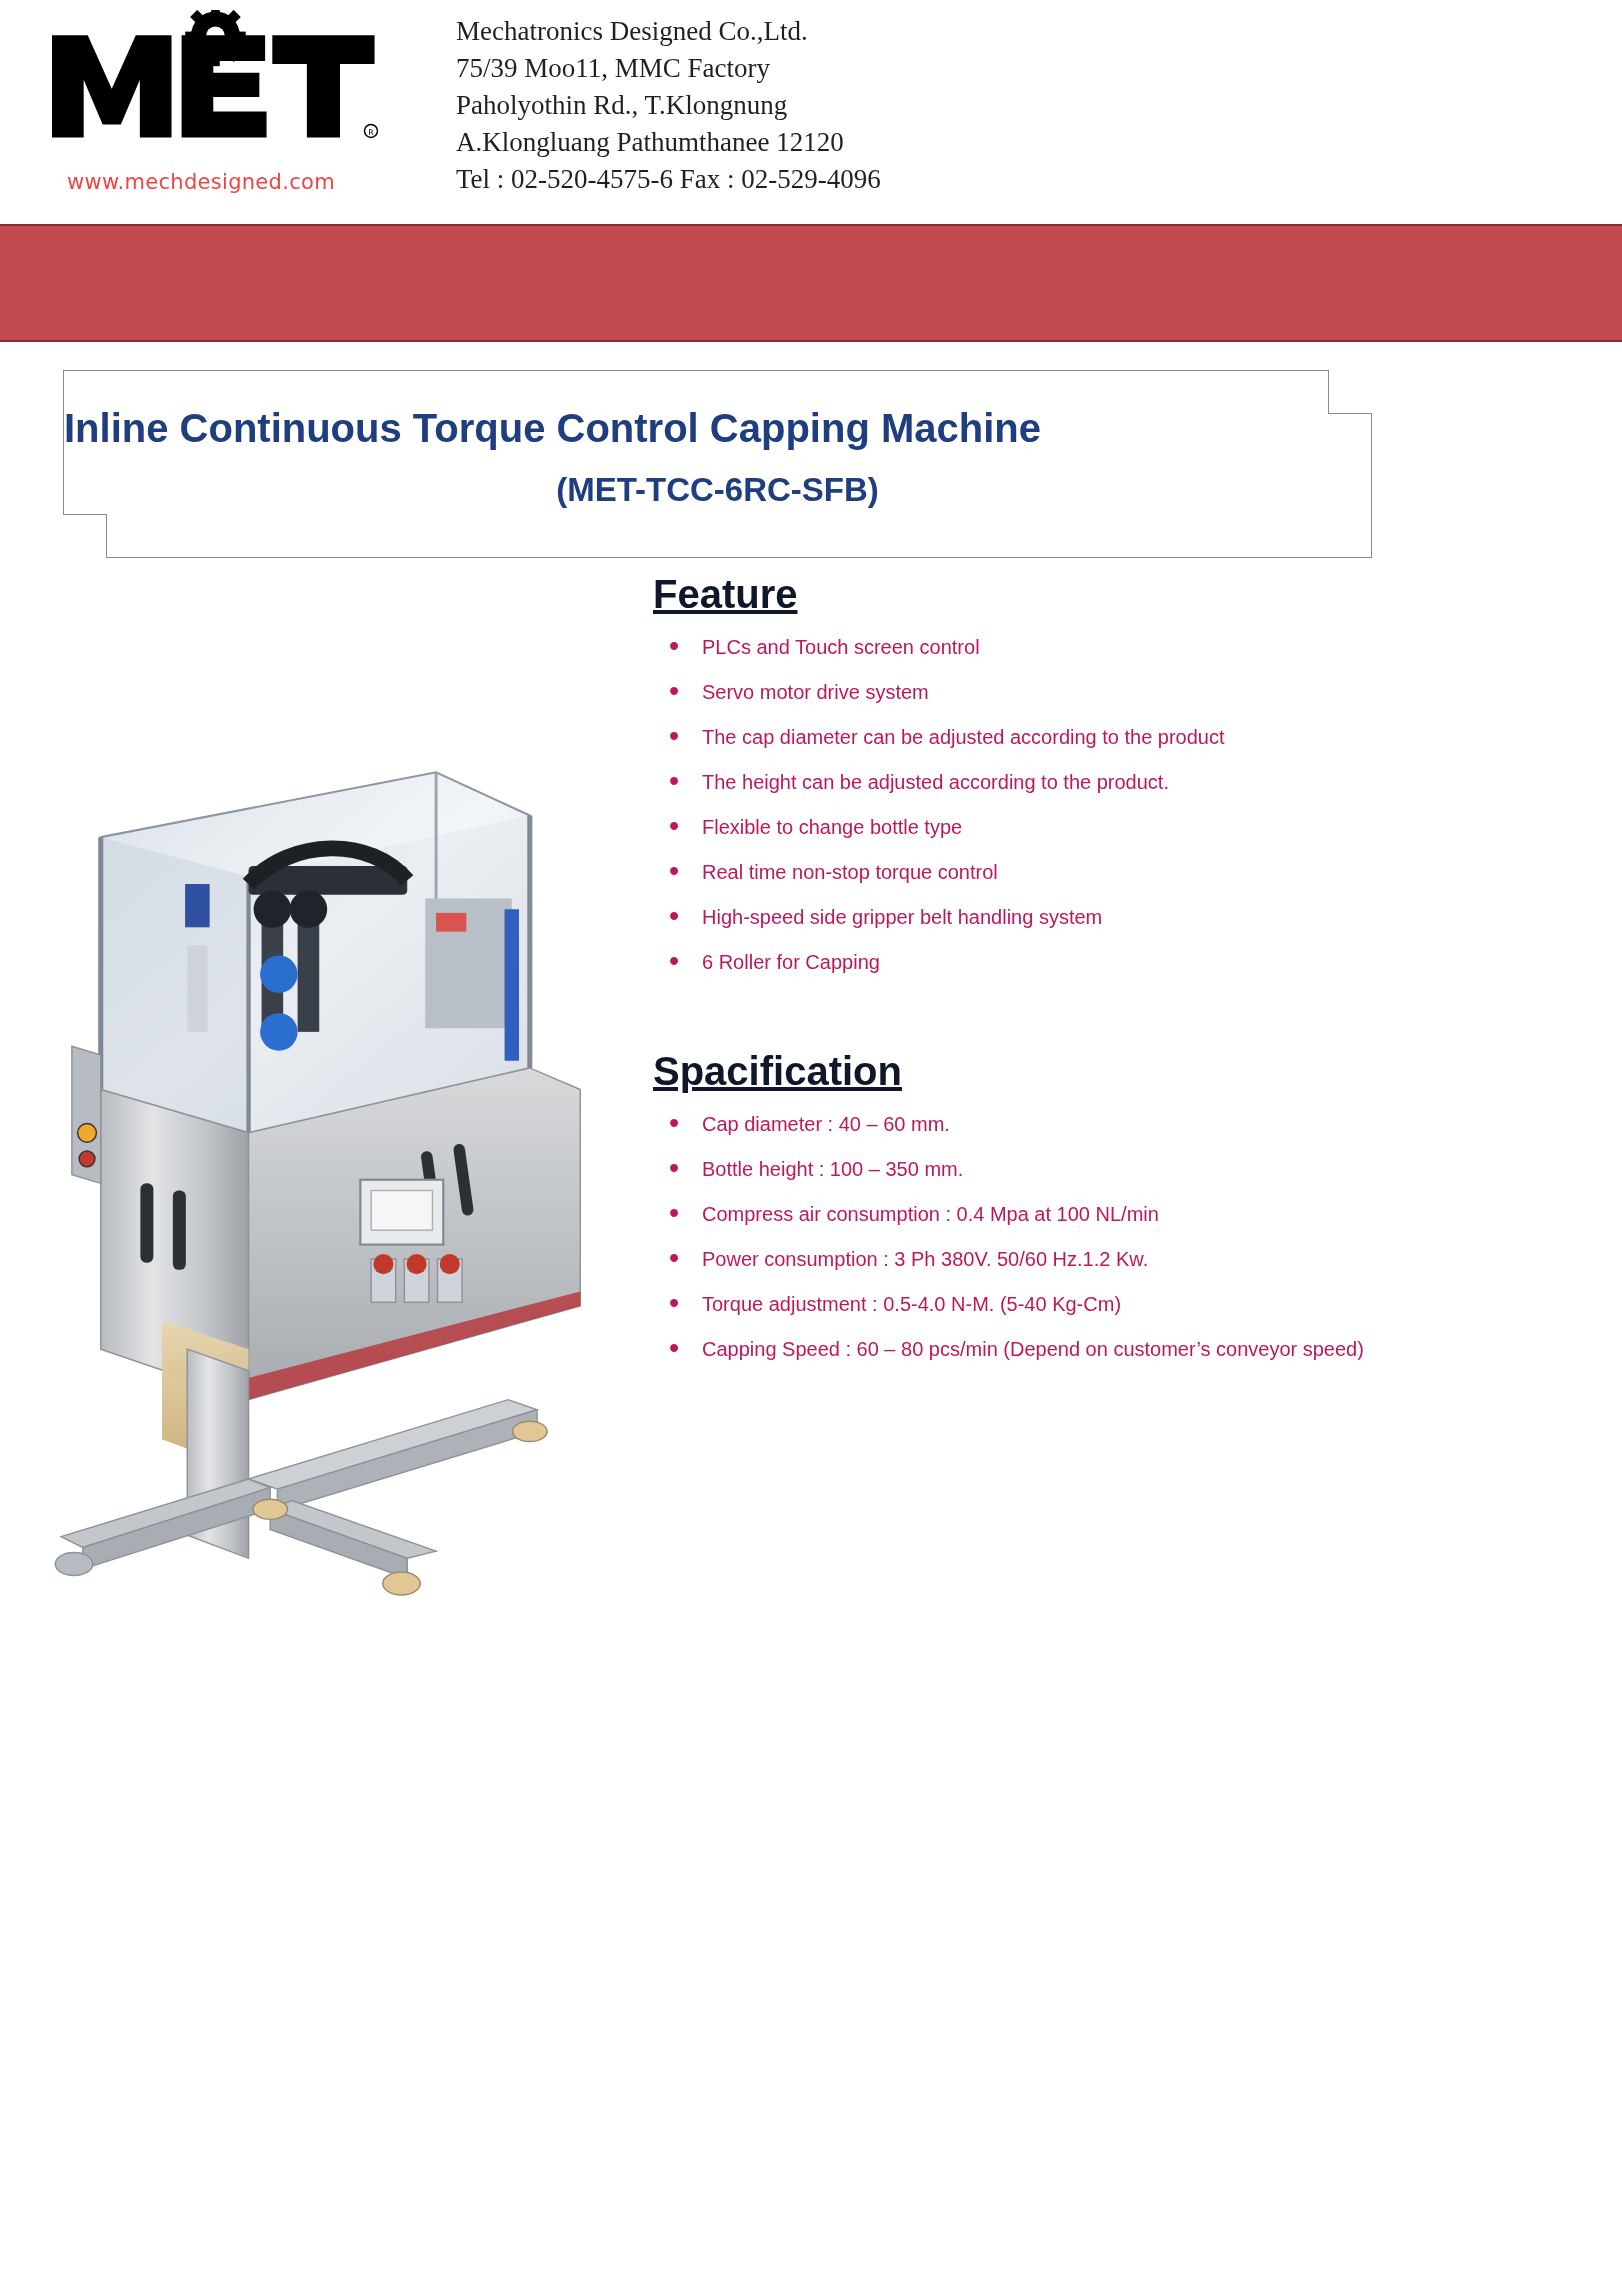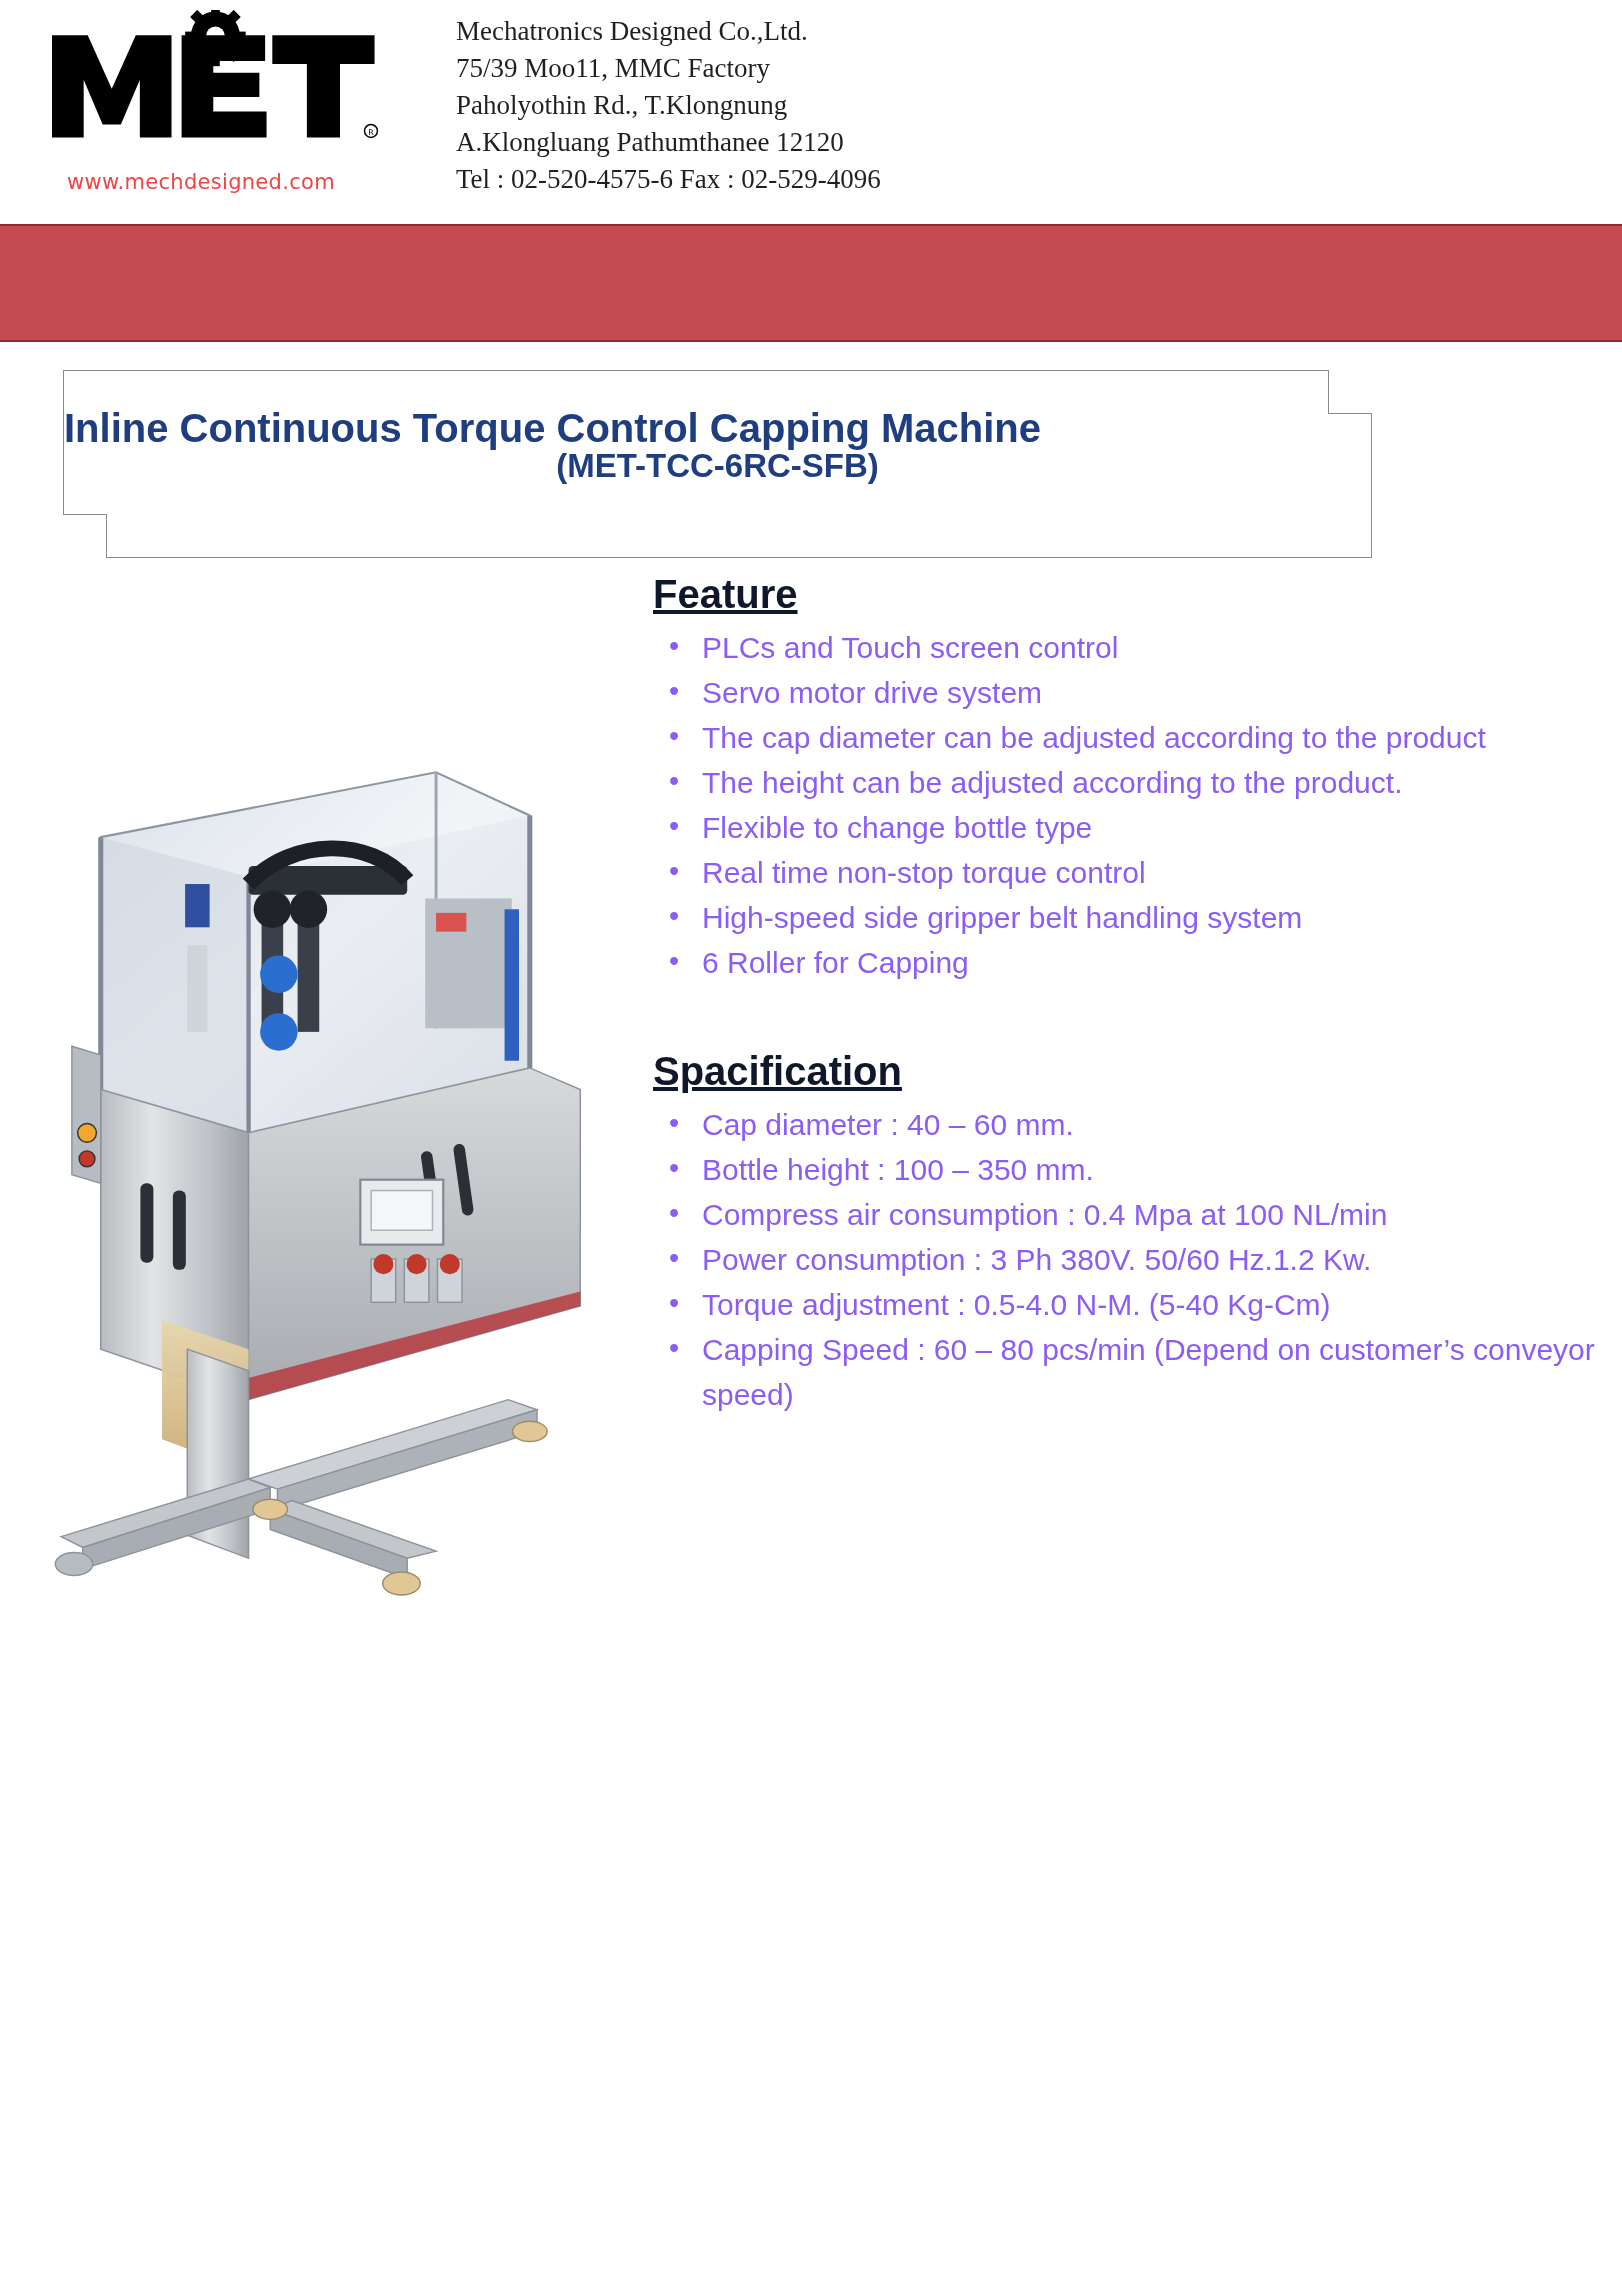--- a/index.html
+++ b/index.html
@@ -115,21 +115,21 @@
     text-align: left;
     font-size: 40px;
     font-weight: bold;
     color: #1f3e80;
     letter-spacing: 0px;
   }
   .title-sub {
     position: absolute;
     left: 0;
     right: 0;
-    top: 76px;
+    top: 100px;
     text-align: center;
     font-size: 33px;
     font-weight: bold;
     color: #1f3e80;
   }
 
   
   .photo {
     position: absolute;
     left: 32px;
@@ -154,23 +154,23 @@
     line-height: 48px;
   }
   ul.bullets {
     list-style: none;
     margin: 0;
     padding: 0;
   }
   ul.bullets li {
     position: relative;
     padding-left: 49px;
-    font-size: 30px;
+    font-size: 20px;
     line-height: 45px;
-    color: #8b5cf6;
+    color: #be185d;
   }
   ul.bullets li::before {
     content: "\2022";
     position: absolute;
     left: 16px;
     top: -1.4px;
     font-size: 29px;
     line-height: 45px;
   }
   .spacer { height: 62px; }

